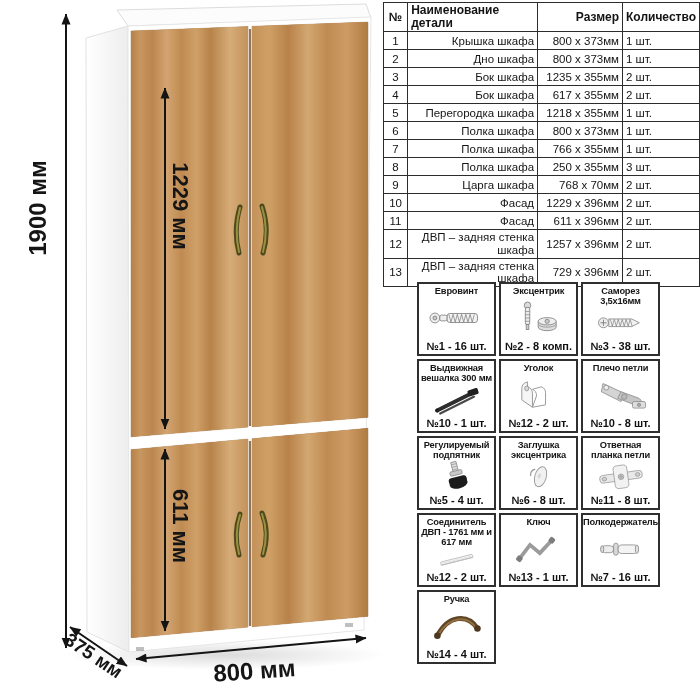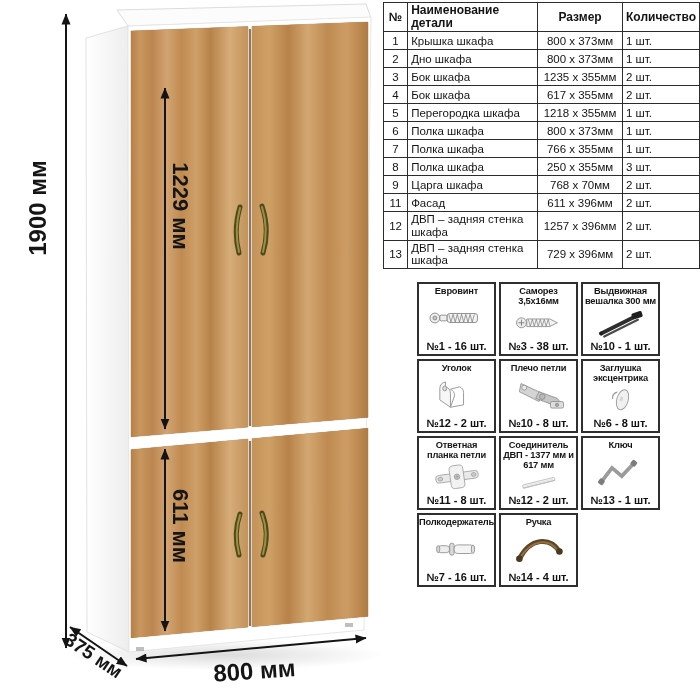--- a/index.html
+++ b/index.html
@@ -11,22 +11,22 @@
   table.parts{
     position:absolute;left:383px;top:2px;border-collapse:collapse;
     font-size:11.5px;line-height:1.1;color:#141414;background:#fff;
   }
   table.parts th,table.parts td{
     border:1.6px solid #2c2c2c;padding:1px 3px;vertical-align:middle;
   }
   table.parts th{font-weight:bold;font-size:12px;height:19px;}
   table.parts td{height:15px;}
   .col-num{width:18px;text-align:center;}
-  .col-name{width:131px;text-align:left;}
-  .col-size{width:86px;text-align:center;}
+  .col-name{width:131px;text-align:right;}
+  .col-size{width:86px;text-align:right;}
   .col-qty{width:64px;}
   th.col-name{text-align:left;margin-top:34px;}
   
   .hw-grid{
     position:absolute;left:417px;top:282px;width:246px;
     display:grid;grid-template-columns:repeat(3,79px);gap:3px;
   }
   .hw-cell{
     box-sizing:border-box;border:2px solid #2f2f2f;background:#fff;height:74px;
     display:flex;flex-direction:column;align-items:center;justify-content:space-between;
@@ -222,20 +222,26 @@
     <td class="col-qty">3 шт.</td>
   </tr>
 
   <tr>
     <td class="col-num">9</td>
     <td class="col-name">Царга шкафа</td>
     <td class="col-size">768 х 70мм</td>
     <td class="col-qty">2 шт.</td>
   </tr>
 
+  <tr>
+    <td class="col-num">10</td>
+    <td class="col-name">Фасад</td>
+    <td class="col-size">1229 х 396мм</td>
+    <td class="col-qty">2 шт.</td>
+  </tr>
 
   <tr>
     <td class="col-num">11</td>
     <td class="col-name">Фасад</td>
     <td class="col-size">611 х 396мм</td>
     <td class="col-qty">2 шт.</td>
   </tr>
 
   <tr>
     <td class="col-num">12</td>
@@ -263,20 +269,38 @@
             <circle cx="9" cy="22" r="2.4" fill="#c9c9c9"></circle>
    <rect x="15" y="18.5" width="9" height="7" rx="2"></rect>
    <rect x="24" y="16.5" width="37" height="11" rx="3" fill="#f3f3f3"></rect>
    <path d="M26,17.5 l2.6,9.5 2.6,-9.5 2.6,9.5 2.6,-9.5 2.6,9.5 2.6,-9.5 2.6,9.5 2.6,-9.5 2.6,9.5 2.6,-9.5 2.6,9.5 2.6,-9.5" fill="none" stroke-width="0.9"></path>
           </g>
         </svg>
       </div>
     <div class="hw-count">№1 - 16 шт.</div>
   </div>
 
+  <div class="hw-cell">
+    <div class="hw-title">Эксцентрик</div>
+    <div class="hw-icon">
+        <svg viewBox="0 0 72 44" width="66" height="36">
+          <g stroke="#7d7d7d" stroke-width="1">
+   <circle cx="22" cy="6.5" r="4" fill="#dcdcdc"></circle>
+            <rect x="19.3" y="9" width="5.4" height="21" rx="2" fill="#ececec"></rect>
+   <path d="M19.3,14 h5.4 M19.3,18 h5.4 M19.3,22 h5.4 M19.3,26 h5.4" stroke-width="0.8"></path>
+   <rect x="20.4" y="30" width="3.2" height="6" fill="#cfcfcf"></rect>
+   <path d="M35,26 v7 a11,4.5 0 0 0 22,0 v-7" fill="#dedede"></path>
+   <ellipse cx="46" cy="26" rx="11" ry="4.5" fill="#eeeeee"></ellipse>
+            <circle cx="46" cy="26" r="2.6" fill="#c9c9c9"></circle>
+   <path d="M35.5,30 a11,4.5 0 0 0 21,0" fill="none" stroke-width="0.8"></path>
+          </g>
+        </svg>
+      </div>
+    <div class="hw-count">№2 - 8 комп.</div>
+  </div>
 
   <div class="hw-cell">
     <div class="hw-title">Саморез 3,5х16мм</div>
     <div class="hw-icon">
         <svg viewBox="0 0 72 44" width="66" height="36">
           <g stroke="#7d7d7d" fill="#ededed" stroke-width="1">
    <circle cx="13" cy="22" r="6.5"></circle>
             <path d="M9,22 h8 M13,18 v8" stroke-width="1.2" fill="none"></path>
    <path d="M20,17 h30 l10,5 -10,5 h-30 z" fill="#f3f3f3"></path>
    <path d="M22,17.5 l2.6,9 2.6,-9 2.6,9 2.6,-9 2.6,9 2.6,-9 2.6,9 2.6,-9 2.6,9 2.6,-9 2.6,9" fill="none" stroke-width="0.9"></path>
@@ -324,20 +348,35 @@
    <circle cx="18" cy="13" r="3" fill="#ededed"></circle>
             <circle cx="58" cy="34" r="2" fill="#aaaaaa"></circle>
    <circle cx="40" cy="24" r="3.4" fill="#b9b9b9"></circle>
           </g>
         </svg>
       </div>
     <div class="hw-count">№10 - 8 шт.</div>
   </div>
 
 
+  <div class="hw-cell">
+    <div class="hw-title">Регулируемый подпятник</div>
+    <div class="hw-icon">
+        <svg viewBox="0 0 72 44" width="66" height="36">
+          <g transform="rotate(-14 36 22)">
+   <rect x="32.5" y="2" width="7" height="15" fill="#dddddd" stroke="#8a8a8a"></rect>
+   <path d="M32.5,5 h7 M32.5,8.5 h7 M32.5,12 h7" stroke="#9a9a9a" stroke-width="0.9"></path>
+   <rect x="28" y="14" width="16" height="5.5" rx="1.5" fill="#c9c9c9" stroke="#8a8a8a"></rect>
+   <rect x="24" y="22" width="24" height="9" rx="4" fill="#1c1c1c"></rect>
+   <ellipse cx="36" cy="31" rx="12" ry="6.5" fill="#1c1c1c"></ellipse>
+          </g>
+        </svg>
+      </div>
+    <div class="hw-count">№5 - 4 шт.</div>
+  </div>
 
   <div class="hw-cell">
     <div class="hw-title">Заглушка эксцентрика</div>
     <div class="hw-icon">
         <svg viewBox="0 0 72 44" width="66" height="36">
    <ellipse cx="38" cy="22" rx="7.5" ry="13.5" fill="#f1f1f1" stroke="#9a9a9a" stroke-width="1.2" transform="rotate(16 38 22)"></ellipse>
    <path d="M31,12 q-7,2 -6,9" fill="none" stroke="#9a9a9a" stroke-width="1.6"></path>
    <ellipse cx="36.5" cy="21" rx="2" ry="3.4" fill="#d7d7d7" transform="rotate(16 36.5 21)"></ellipse>
         </svg>
       </div>
@@ -355,21 +394,21 @@
             <ellipse cx="58" cy="22" rx="3" ry="2.4" fill="#cfcfcf"></ellipse>
    <circle cx="36" cy="22" r="3.6" fill="#c6c6c6"></circle>
             <path d="M33.5,22 h5 M36,19.5 v5" stroke-width="0.9"></path>
           </g>
         </svg>
       </div>
     <div class="hw-count">№11 - 8 шт.</div>
   </div>
 
   <div class="hw-cell">
-    <div class="hw-title">Соединитель ДВП - 1377 мм и 617 мм</div>
+    <div class="hw-title">Соединитель ДВП - 1761 мм и 617 мм</div>
     <div class="hw-icon">
         <svg viewBox="0 0 72 44" width="66" height="36">
           <g transform="rotate(-14 36 24)">
    <rect x="5" y="19" width="62" height="6" rx="2" fill="#f5f5f5" stroke="#9a9a9a" stroke-width="1"></rect>
    <path d="M5,25 h62" stroke="#bdbdbd" stroke-width="2"></path>
    <path d="M8,22 h56" stroke="#d8d8d8" stroke-width="1"></path>
           </g>
         </svg>
       </div>
     <div class="hw-count">№12 - 2 шт.</div>

